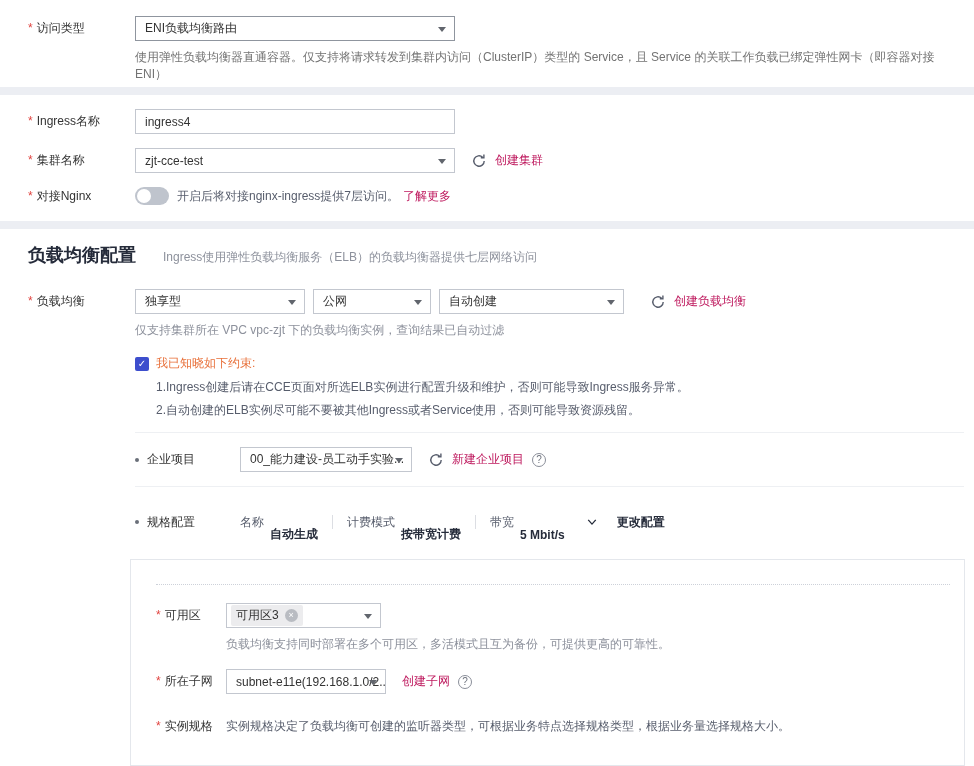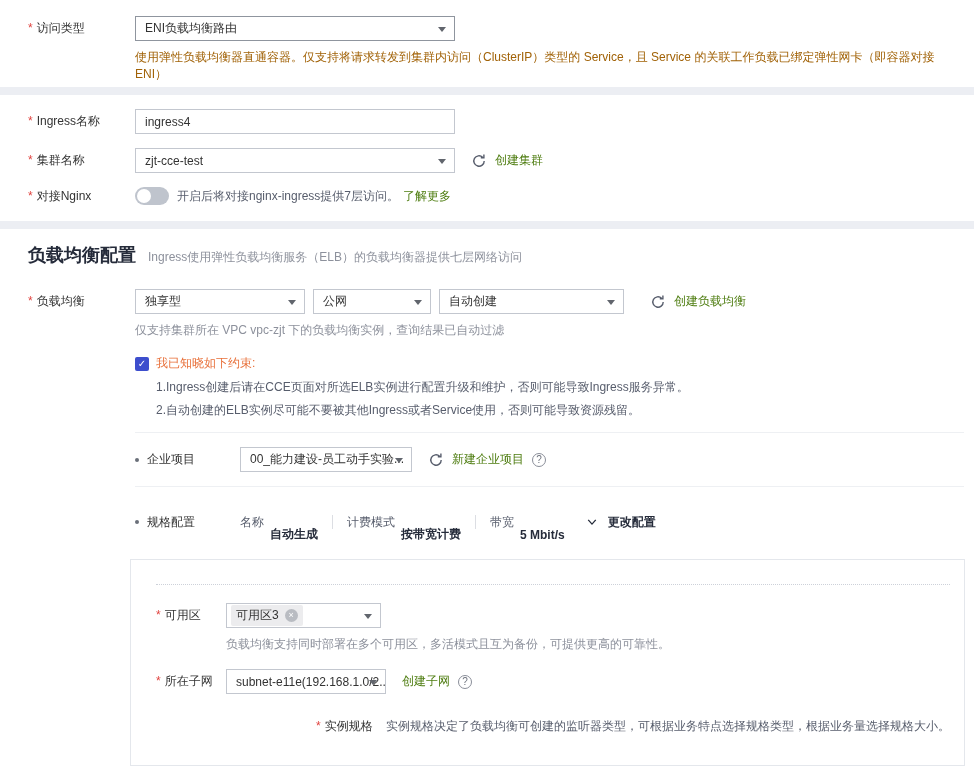--- a/index.html
+++ b/index.html
@@ -28,38 +28,38 @@
   }
   .select.dark { border-color: #8f959e; }
   .tinput { padding-right: 27px; }
   .caret {
     position: absolute; right: 8px; top: 10px; width: 0; height: 0;
     border-left: 4px solid transparent; border-right: 4px solid transparent;
     border-top: 5px solid #61656d;
   }
   .w320 { width: 320px; }
 
-  .link { color: #4d7c0f; cursor: pointer; text-decoration: none; }
+  .link { color: #be185d; cursor: pointer; text-decoration: none; }
   .hint { color: #8d919c; }
-  .danger-text { color: #a16207; margin: 8px 0 0 135px; line-height: 17px; padding-right: 20px; }
+  .danger-text { color: #737373; margin: 8px 0 0 135px; line-height: 17px; padding-right: 20px; }
 
   .refresh-icon { width: 16px; height: 16px; flex: none; cursor: pointer; }
   .help-icon {
     width: 14px; height: 14px; border-radius: 50%; border: 1px solid #8a8e99;
     color: #6c717c; font-size: 10px; line-height: 12px; text-align: center; flex: none; cursor: pointer;
   }
   .help-icon::before { content: "?"; }
 
   
   .toggle { width: 34px; height: 18px; border-radius: 9px; background: #bfc4cd; position: relative; flex: none; cursor: pointer; }
   .toggle::after { content: ""; position: absolute; left: 2px; top: 2px; width: 14px; height: 14px; border-radius: 50%; background: #fff; }
 
   
   .sec-title-row { display: flex; align-items: baseline; margin: 14px 0 22px 28px; }
-  .sec-title { font-size: 18px; font-weight: bold; color: #252b3a; margin-right: 12px; }
+  .sec-title { font-size: 18px; font-weight: bold; color: #252b3a; margin-right: 27px; }
 
   .gap8 { display: flex; align-items: center; gap: 8px; justify-content: flex-end; }
 
   
   .ack { margin: 16px 0 0 135px; }
   .ack-head { display: flex; align-items: center; gap: 7px; }
   .cb-checked {
     width: 14px; height: 14px; border-radius: 2px; background: #3d4ecd;
     color: #fff; font-size: 10px; line-height: 14px; text-align: center; flex: none; cursor: pointer;
   }
@@ -70,21 +70,21 @@
   .sub-divider { border-top: 1px solid #eef0f3; margin: 14px 10px 14px 135px; }
 
   .bullet-row { display: flex; align-items: center; margin-left: 135px; }
   .dot { width: 4px; height: 4px; border-radius: 50%; background: #6a6f79; margin-right: 8px; flex: none; }
   .bullet-label { width: 93px; flex: none; }
 
   .kv { display: flex; align-items: center; }
   .kv .k { color: #575d6c; margin-right: 6px; }
   .kv .v { color: #252b3a; font-weight: bold; margin-top: 25px; }
   .vsep { width: 1px; height: 14px; background: #dcdee3; margin: 0 14px; }
-  .change-link { display: flex; align-items: center; gap: 11px; margin-left: 22px; font-weight: bold; color: #252b3a; cursor: pointer; }
+  .change-link { display: flex; align-items: center; gap: 20px; margin-left: 22px; font-weight: bold; color: #252b3a; cursor: pointer; }
   .chev-down { width: 10px; height: 10px; flex: none; }
 
   
   .ded-box { border: 1px solid #e4e7ec; margin: 2px 9px 0 130px; padding: 14px 14px 0 25px; flex: 1; }
   .ded-head { display: flex; align-items: center; }
   .ded-title { font-weight: bold; color: #252b3a; }
   .dotted { border-bottom: 1px dotted #cdd1d9; margin: 10px 0 18px; }
   .drow { display: flex; align-items: center; margin-bottom: 8px; }
   .dlabel { width: 70px; flex: none; }
   .dhint { margin: 0 0 16px 70px; color: #8d919c; }
@@ -255,20 +255,20 @@
         <div class="gap8">
           <div class="select" style="width:160px;">
             <span>subnet-e11e(192.168.1.0/2...</span>
             <span class="caret"></span>
           </div>
           <a class="link ml8">创建子网</a>
           <span class="help-icon"></span>
         </div>
       </div>
 
-      <div class="drow" style="margin-bottom:0;justify-content:flex-end;">
+      <div class="drow" style="margin-bottom:0;">
         <div class="dlabel star">实例规格</div>
         <span class="hint" style="color:#575d6c;">实例规格决定了负载均衡可创建的监听器类型，可根据业务特点选择规格类型，根据业务量选择规格大小。</span>
       </div>
 
     </div>
   </section>
 </div>
 
 </body></html>

